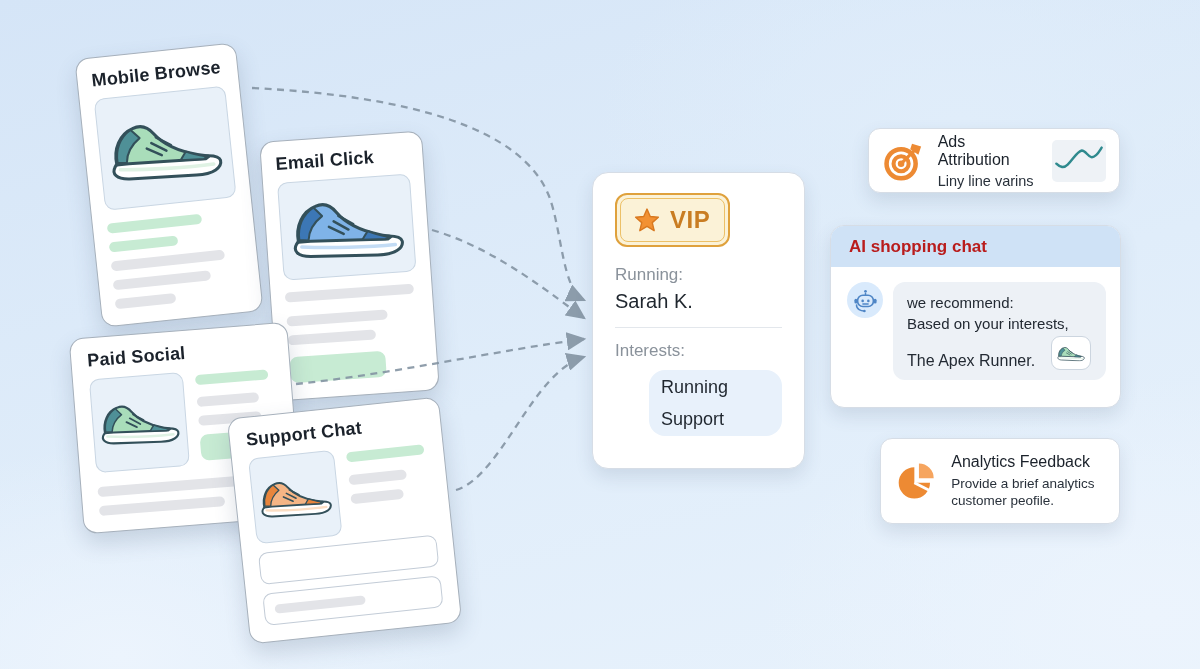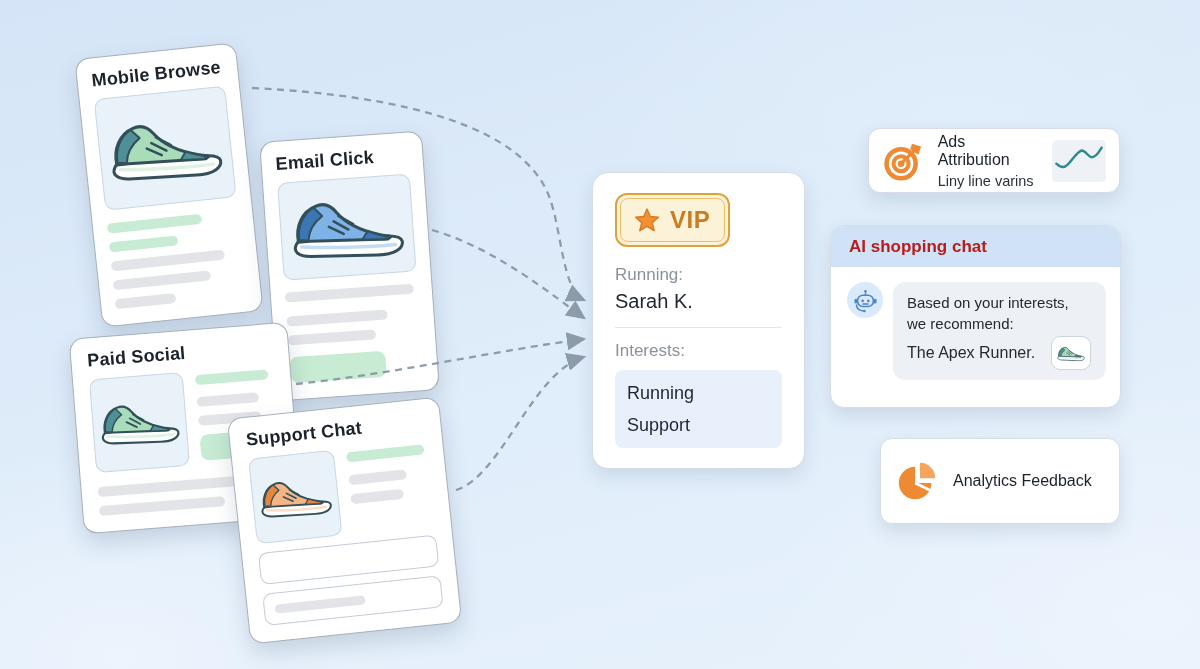--- a/index.html
+++ b/index.html
@@ -50,41 +50,41 @@
   #card-vip{ left:592px; top:172px; width:213px; height:297px; border-radius:16px;
              border-color:var(--card-border-light); padding:20px 22px; z-index:4; }
   .vip-badge{ display:inline-block; border:2.5px solid var(--vip-border); border-radius:12px;
               background:var(--vip-bg); padding:3px; }
   .vip-badge-inner{ border:1.5px solid #ecc067; border-radius:8px; padding:7px 14px 7px 12px;
               display:flex; align-items:center; gap:9px; }
   .vip-text{ font-size:24px; font-weight:800; color:var(--vip-text); letter-spacing:.5px; }
   .label{ font-size:17px; color:var(--label-gray); }
   .vip-name{ font-size:20px; color:#1f262e; margin-top:5px; }
   .vip-divider{ border:none; border-top:1.5px solid #e3e7ec; margin:14px 0 13px; }
-  .interests-box{ background:var(--interests-bg); border-radius:8px; margin-top:9px; padding:7px 12px; }
+  .interests-box{ background:var(--interests-bg); border-radius:16px; margin-top:9px; padding:1px 12px;margin-left:34px; }
   .interest-item{ font-size:18px; color:#1f262e; line-height:32px; }
   #customer-label{ margin-top:18px; }
 
   
   #card-ads{ left:868px; top:128px; width:252px; height:65px; border-radius:12px;
              display:flex; align-items:center; gap:12px; padding:0 13px; }
   .mini-title{ font-size:16px; font-weight:400; color:var(--title-dark); }
   .mini-sub{ font-size:14.5px; color:#29313b; margin-top:4px; }
   .spark-wrap{ margin-left:auto; background:#eef2f6; border-radius:5px; padding:2px 1px; }
 
   #card-chat{ left:830px; top:225px; width:291px; height:183px; border-radius:14px; overflow:hidden;
               border-color:var(--card-border-light); box-shadow:0 8px 18px rgba(64,86,116,.14); }
   .chat-header{ height:41px; background:var(--chat-header-bg); display:flex; align-items:center;
                 padding-left:18px; font-size:17px; font-weight:700; color:#b91c1c; }
   .chat-body{ display:flex; gap:10px; padding:15px 14px 0 16px; }
   .bot-avatar{ flex:none; width:36px; height:36px; border-radius:50%; background:var(--avatar-bg);
                display:flex; align-items:center; justify-content:center; }
   .chat-bubble{ flex:1; background:var(--bubble-bg); border-radius:12px; padding:10px 12px 10px 14px; }
   .chat-line{ font-size:15px; color:#232a33; line-height:21px; }
-  .chat-line3{ display:flex; align-items:center; gap:16px; margin-top:2px; }
+  .chat-line3{ display:flex; align-items:flex-end; gap:16px; margin-top:2px; }
   .product-name{ font-size:16px; color:#232a33; }
   .product-chip{ flex:none; width:40px; height:34px; background:#fff; border:1.5px solid #ccd5df;
                  border-radius:9px; display:flex; align-items:center; justify-content:center; }
 
   #card-analytics{ left:880px; top:438px; width:240px; height:86px; border-radius:12px;
                    display:flex; align-items:center; gap:12px; padding:0 14px; }
   #card-analytics .mini-sub{ font-size:13.5px; line-height:17px; }
 
   
   #arrows{ position:absolute; left:0; top:0; z-index:1; }
@@ -251,36 +251,37 @@
         <rect x="3.2" y="15.5" width="4" height="6.5" rx="2" fill="#4f86c6"></rect>
         <rect x="28.8" y="15.5" width="4" height="6.5" rx="2" fill="#4f86c6"></rect>
         <circle cx="14.2" cy="18.5" r="1.7" fill="#4f86c6"></circle>
         <circle cx="21.8" cy="18.5" r="1.7" fill="#4f86c6"></circle>
         <path d="M14.5 22.6 L21.5 22.6" stroke="#4f86c6" stroke-width="1.8" stroke-linecap="round"></path>
         <path d="M6 24 C6 30 12 32 16 32" fill="none" stroke="#4f86c6" stroke-width="2" stroke-linecap="round"></path>
         <circle cx="16.6" cy="32" r="1.7" fill="#4f86c6"></circle>
       </svg>
     </div>
     <div class="chat-bubble">
+      <div class="chat-line">we recommend:</div>
       <div class="chat-line">Based on your interests,</div>
-      <div class="chat-line">we recommend:</div>
       <div class="chat-line3">
         <span class="product-name">The Apex Runner.</span>
         <span class="product-chip">
           <svg class="sneaker--green" width="30" height="17" viewBox="0 0 120 64">
               <use href="#sneaker"></use>
             </svg>
         </span>
       </div>
     </div>
   </div>
 </div>
 
 <div class="card card--flat" id="card-analytics">
   <svg width="46" height="46" viewBox="0 0 48 48">
     <path d="M21 26 L21 9 A17 17 0 1 0 38 26 Z" fill="#ed8a33"></path>
     <path d="M21 26 L37 34" stroke="#ffffff" stroke-width="3"></path>
     <path d="M26 21 L26 5 A16 16 0 0 1 42 21 Z" fill="#f6a55f"></path>
   </svg>
   <div>
     <div class="mini-title">Analytics Feedback</div>
+    <div class="mini-sub" style="max-width:160px">Provide a brief analytics customer peofile.</div>
   </div>
 </div>
 
 </body></html>

